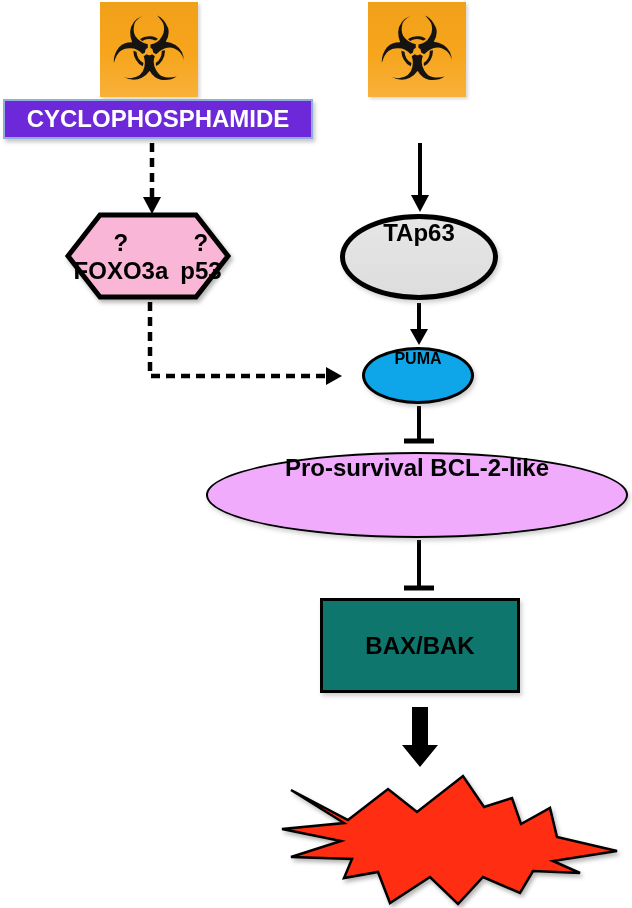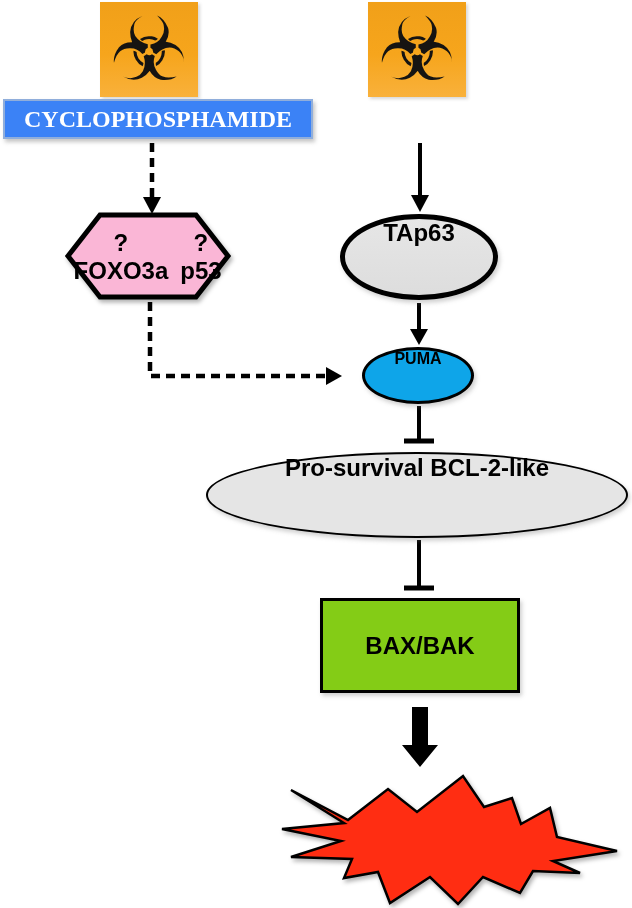--- a/index.html
+++ b/index.html
@@ -28,27 +28,26 @@
     box-shadow: 2px 2px 3px rgba(100,100,100,.25);
   }
   .biohazard span {
     font-family: "DejaVu Sans", sans-serif;
     font-size: 88px; line-height: 95px;
     color: #161412;
   }
   .drugbox {
     position: absolute;
     height: 36px;
-    background: #3b82f6;
+    background: #6d28d9;
     border: 2px solid #90AEDB;
     box-shadow: 2px 3px 4px rgba(110,110,110,.4);
     display: flex; align-items: center; justify-content: center;
     color: #ffffff; font-weight: 700; font-size: 24px;
     white-space: nowrap;
-    font-family: Liberation Serif, serif;
   }
   .node-text {
     position: absolute;
     display: flex; 
     align-items: center; justify-content: center;
     font-weight: 700; color: #000;
     text-align: center; line-height: 1.15;
   }
   .ellipse {
     position: absolute;
@@ -63,27 +62,27 @@
     background: linear-gradient(180deg, #E6E6E6, #DDDDDD);
     border: 5px solid #000; font-size: 24px;
   }
   .puma {
     left: 362px; top: 347px; width: 112px; height: 57px;
     background: #0ea5e9;
     border: 3px solid #000; font-size: 16px;
   }
   .prosurvival {
     left: 206px; top: 452px; width: 422px; height: 86px;
-    background: #e5e5e5;
+    background: #f0abfc;
     border: 2px solid #000; font-size: 24px;
   }
   .baxbak {
     position: absolute;
     left: 320px; top: 598px; width: 200px; height: 95px;
-    background: #84cc16;
+    background: #0f766e;
     border: 3px solid #000;
     box-sizing: border-box;
     display: flex; align-items: center; justify-content: center;
     font-weight: 700; font-size: 24px; color: #000;
     box-shadow: 2px 3px 4px rgba(120,120,120,.35);
   }
   .hexlabel { left: 68px; top: 222px; width: 160px; height: 70px; font-size: 24px; }
   .celldeath-label { left: 330px; top: 820px; width: 196px; height: 40px; font-size: 26px; }
   .shape-shadow { filter: drop-shadow(2px 3px 2px rgba(0,0,0,.3)); }
 </style>

